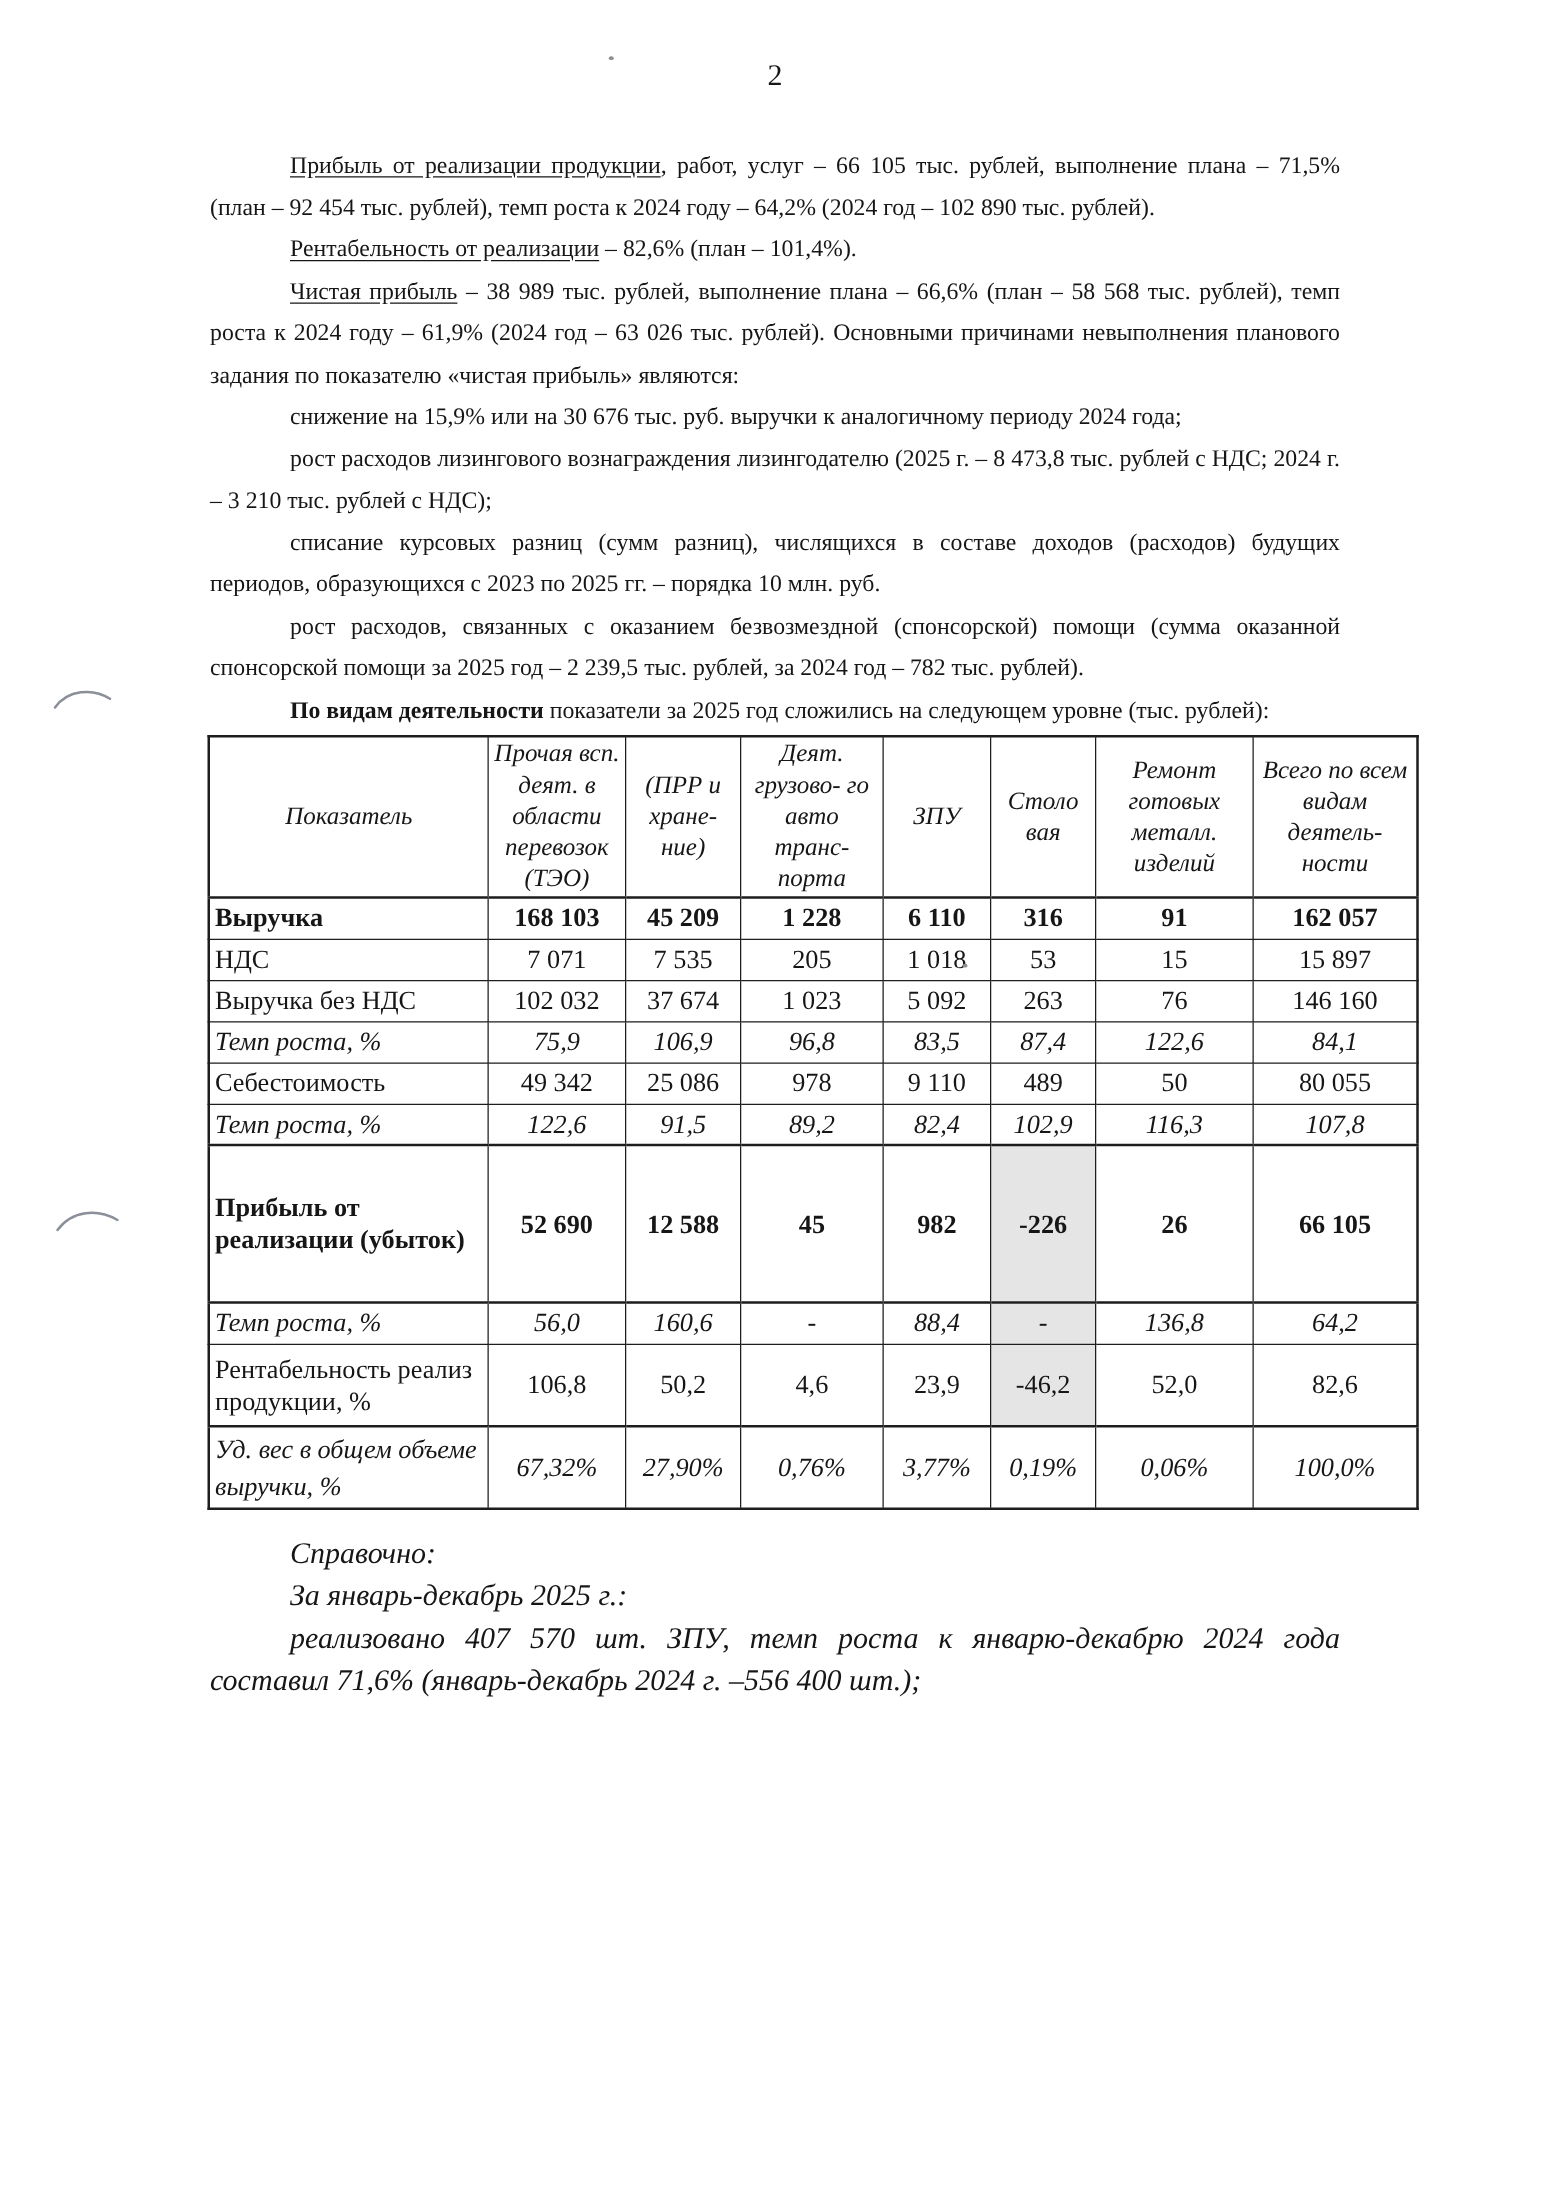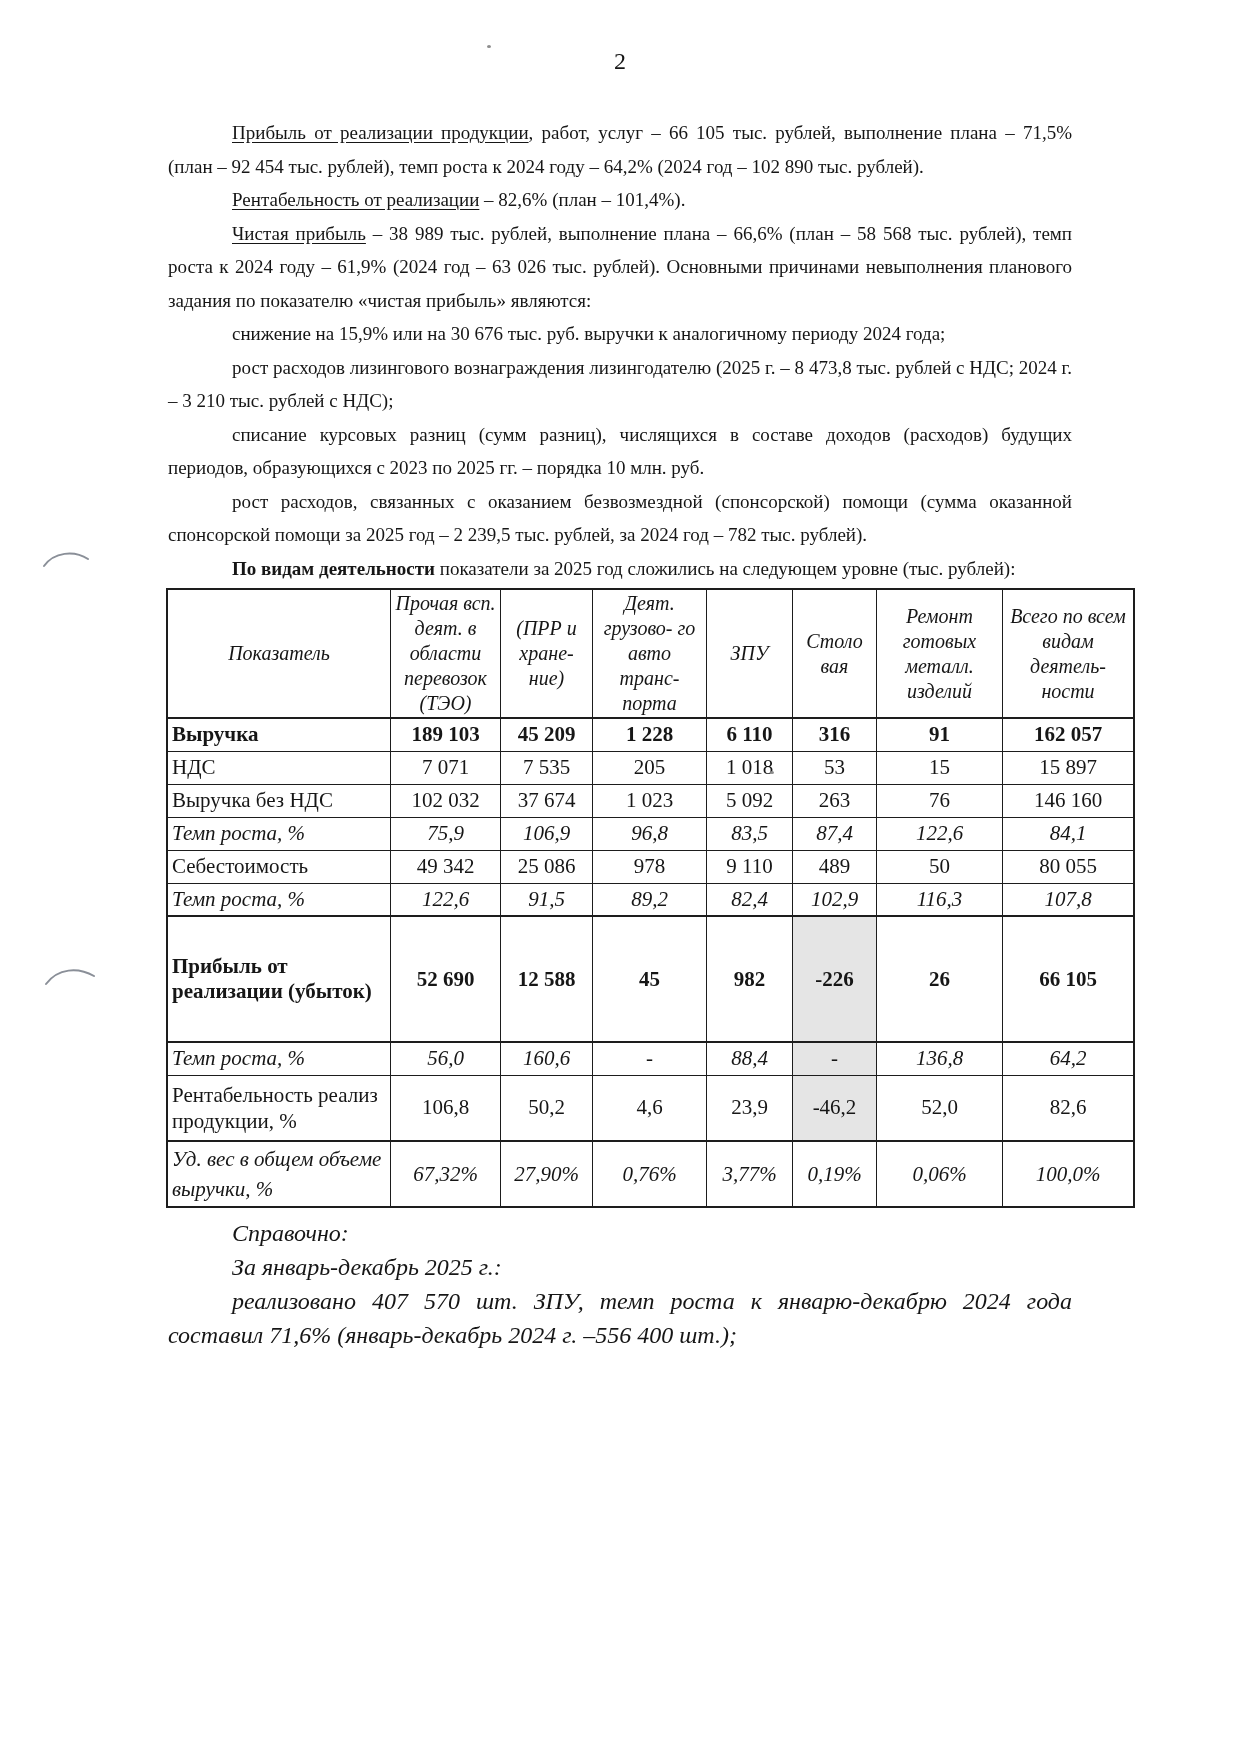--- a/index.html
+++ b/index.html
@@ -74,21 +74,21 @@
   tr.r-9 { height: 66px !important; }
   tr.r-6 td { border-top: 2px solid #1d1d1d; border-bottom: 2px solid #1d1d1d; text-align: center; }
   tr.r-9 td { border-top: 2px solid #1d1d1d; }
   tr.r-6 td.col-5, tr.r-7 td.col-5, tr.r-8 td.col-5 { background: #e5e5e5; }
   tr.r-8 td.col-0 { line-height: 26px; }
   tr.r-9 td.col-0 { line-height: 30px; }
 
   .footnote {
     margin-left: 168px;
     width: 904px;
-    margin-top: 8px;
+    margin-top: 18px;
     font-style: italic;
   }
   .footnote p {
     margin: 0;
     font-size: 24px;
     line-height: 34px;
     text-align: justify;
     text-indent: 64px;
   }
   .mark { position: absolute; }
@@ -130,21 +130,21 @@
           <th class="col-3">Деят. грузово- го авто транс- порта</th>
           <th class="col-4">ЗПУ</th>
           <th class="col-5">Столо вая</th>
           <th class="col-6">Ремонт готовых металл. изделий</th>
           <th class="col-7">Всего по всем видам деятель- ности</th>
         </tr>
     </thead>
     <tbody>
         <tr class="r-0 s-bold">
           <td class="col-0">Выручка</td>
-          <td class="col-1">189 103</td>
+          <td class="col-1">168 103</td>
           <td class="col-2">45 209</td>
           <td class="col-3">1 228</td>
           <td class="col-4">6 110</td>
           <td class="col-5">316</td>
           <td class="col-6">91</td>
           <td class="col-7">162 057</td>
         </tr>
         <tr class="r-1 s-normal">
           <td class="col-0">НДС</td>
           <td class="col-1">7 071</td>

